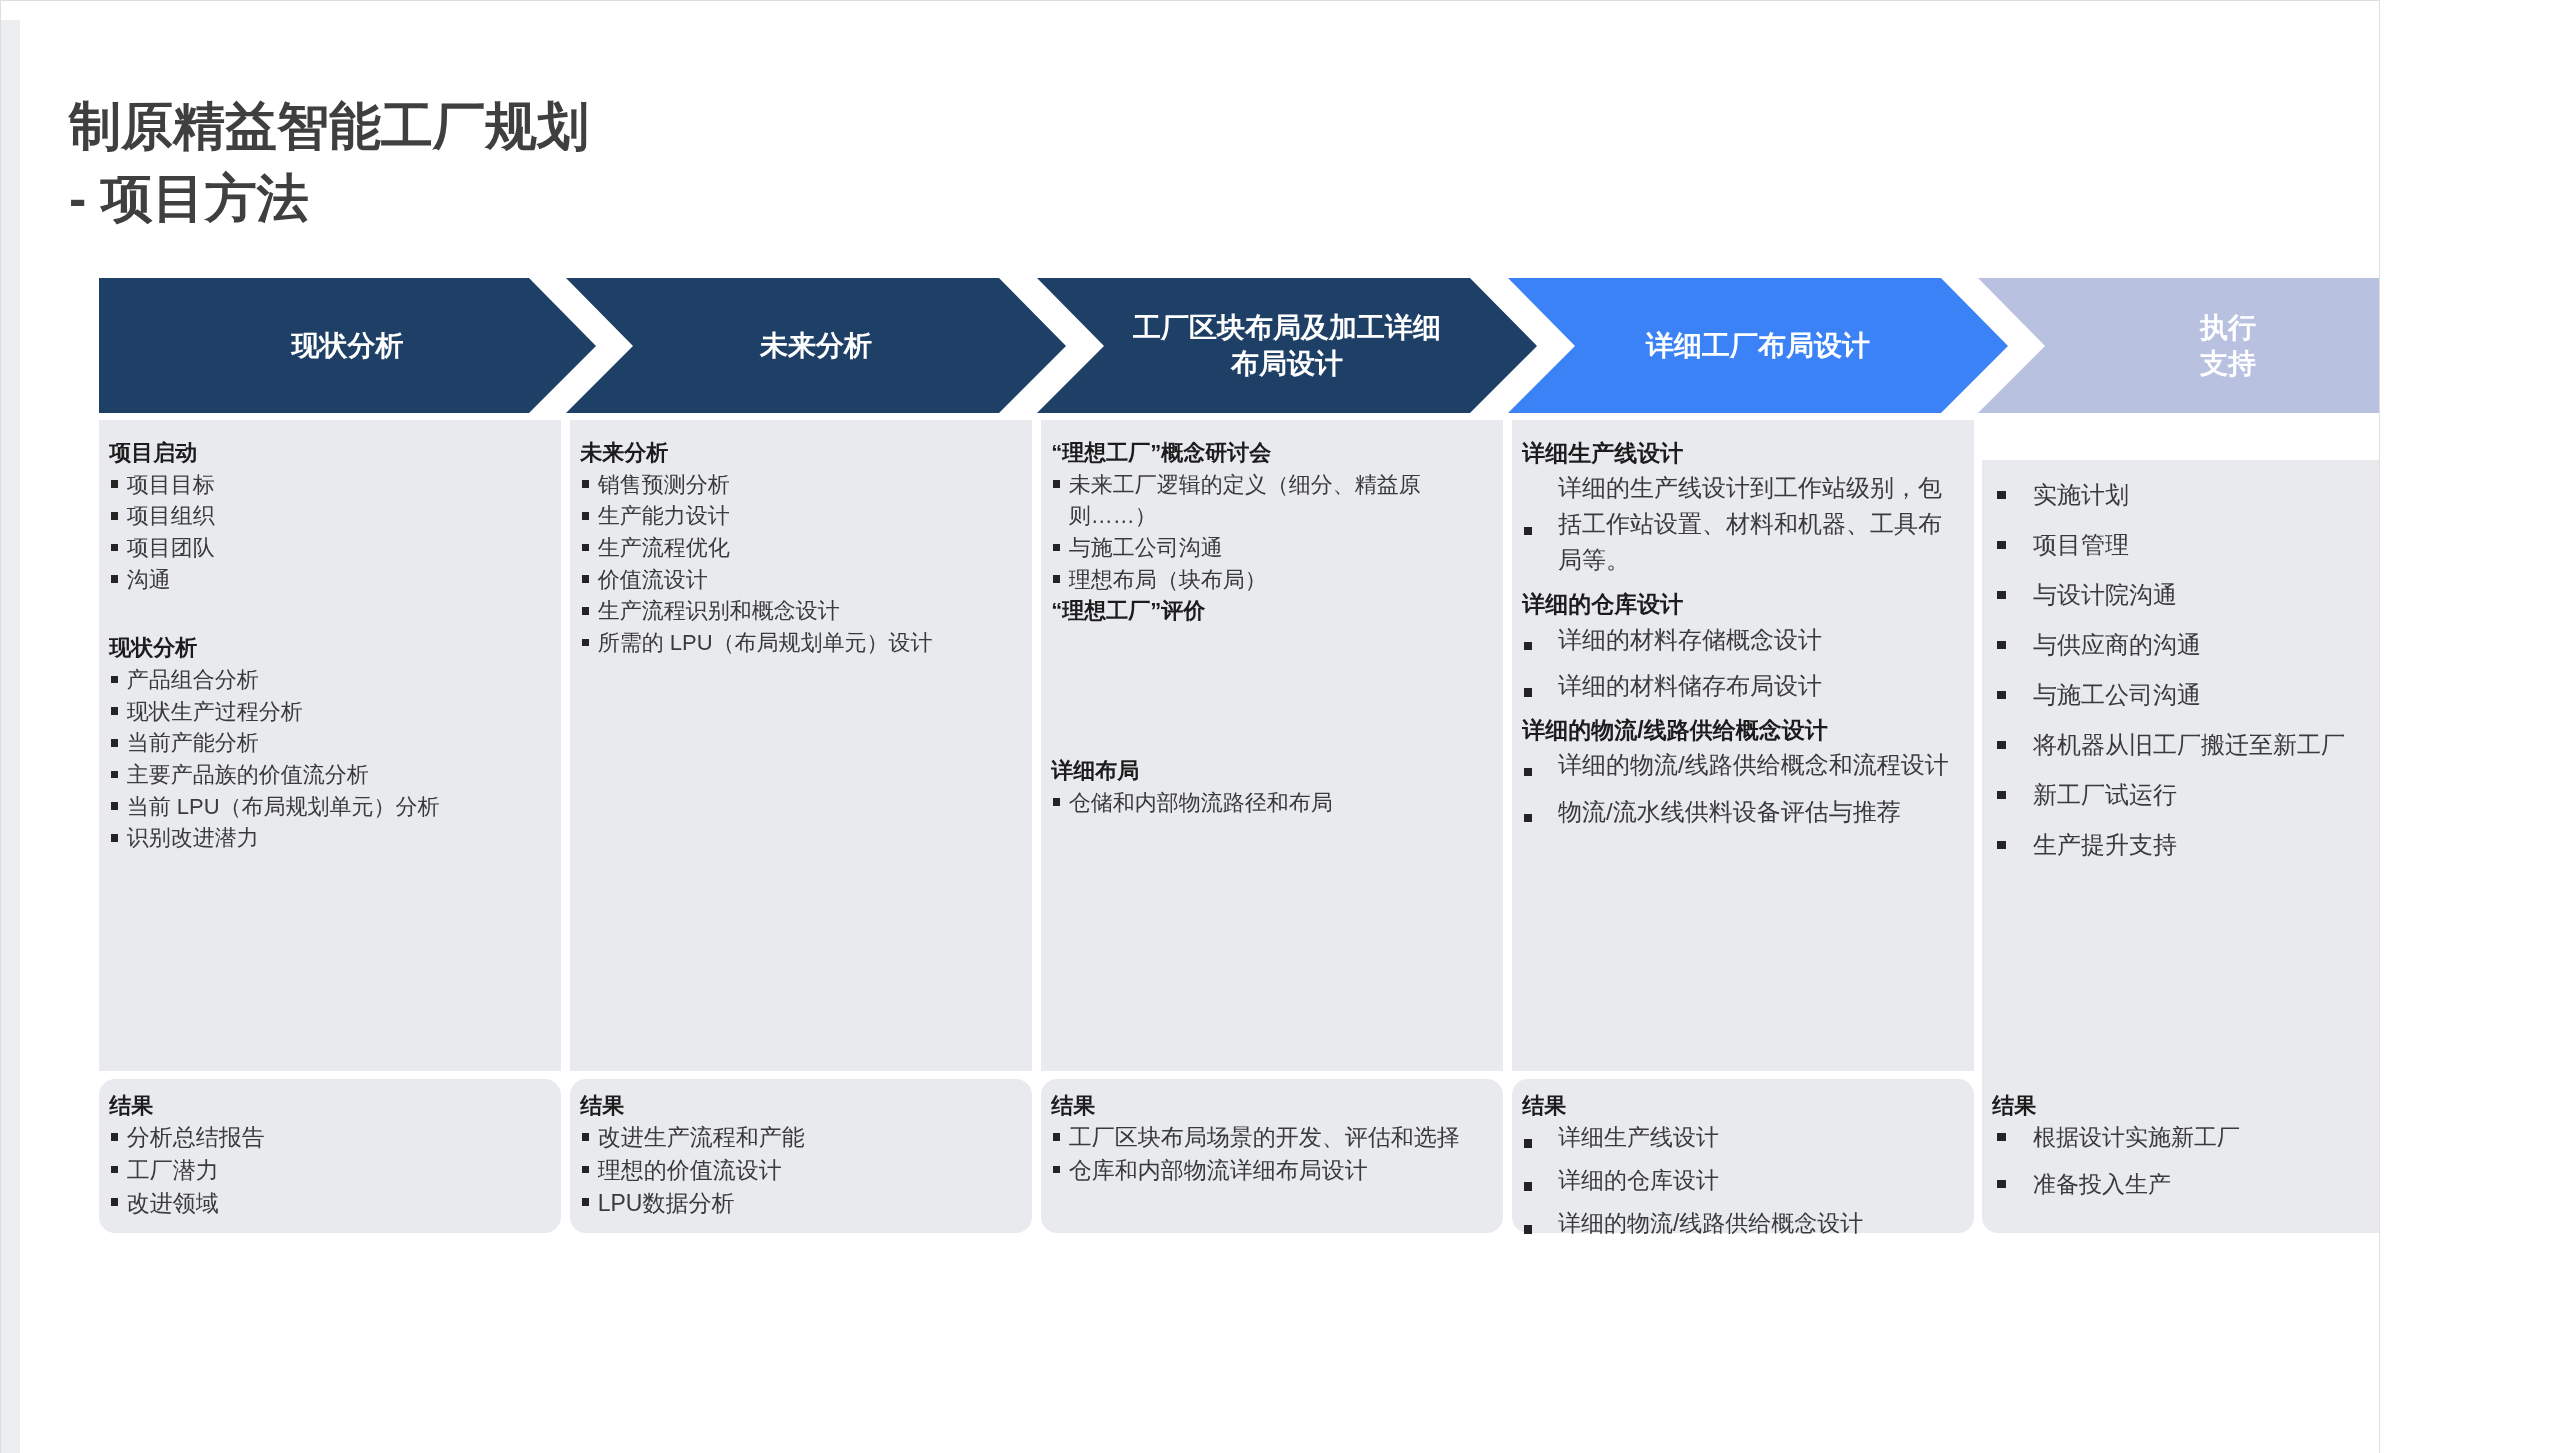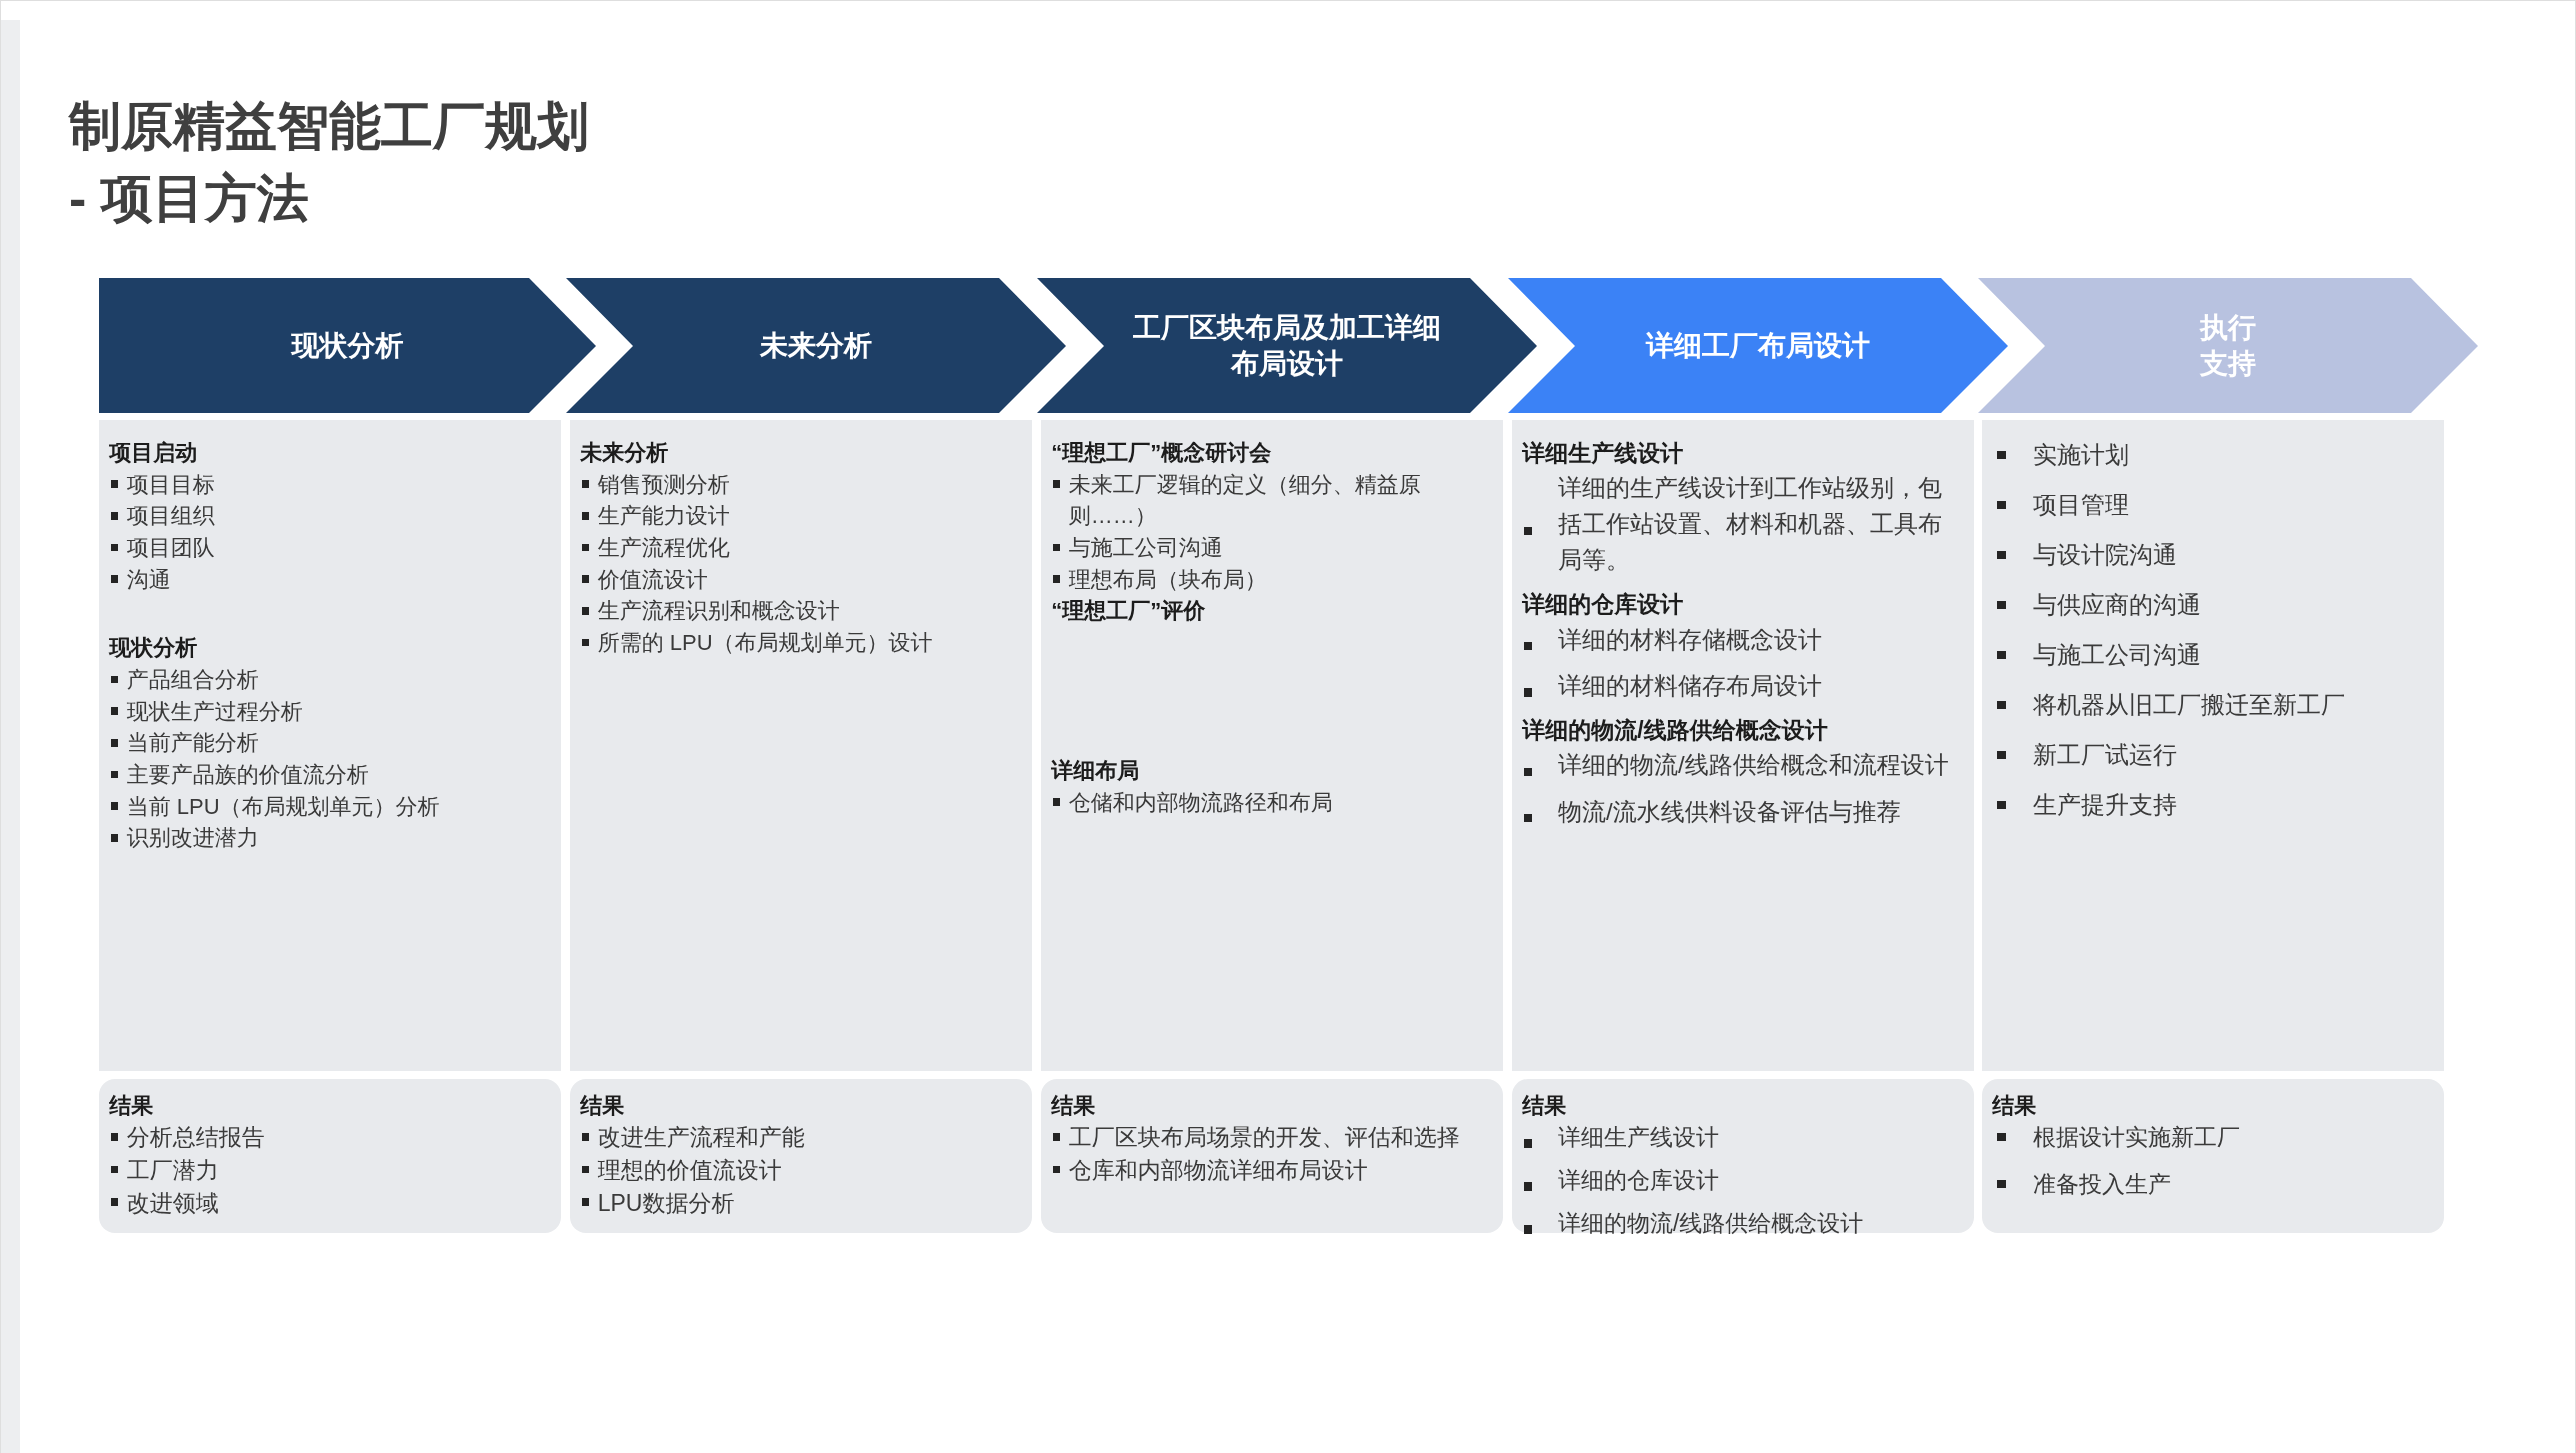--- a/index.html
+++ b/index.html
@@ -3,21 +3,21 @@
 <meta charset="utf-8">
 <style>
   html, body {
     margin: 0;
     padding: 0;
     background: #ffffff;
     font-family: "Liberation Sans", "DejaVu Sans", sans-serif;
   }
   .canvas {
     position: relative;
-    width: 2576px;
+    width: 2380px;
     height: 1454px;
     background: #ffffff;
     overflow: hidden;
     box-sizing: border-box;
     border: 1.3px solid #dedede;
   }
   .left-strip {
     position: absolute;
     left: 0; top: 19.3px; bottom: 0;
     width: 19.3px;
@@ -270,21 +270,21 @@
           <div class="bullet-item">
             <span class="bullet-marker"></span>
             <span class="bullet-text">详细的物流/线路供给概念和流程设计</span>
           </div>
           <div class="bullet-item">
             <span class="bullet-marker"></span>
             <span class="bullet-text">物流/流水线供料设备评估与推荐</span>
           </div>
         </div>
       </div>
-      <div class="content-box col-4" style="left: 1981px; width: 462px;">
+      <div class="content-box col-4" style="left: 1981px; width: 462px; margin-top: 40px;">
         <div class="group">
           <div class="bullet-item">
             <span class="bullet-marker"></span>
             <span class="bullet-text">实施计划</span>
           </div>
           <div class="bullet-item">
             <span class="bullet-marker"></span>
             <span class="bullet-text">项目管理</span>
           </div>
           <div class="bullet-item">

